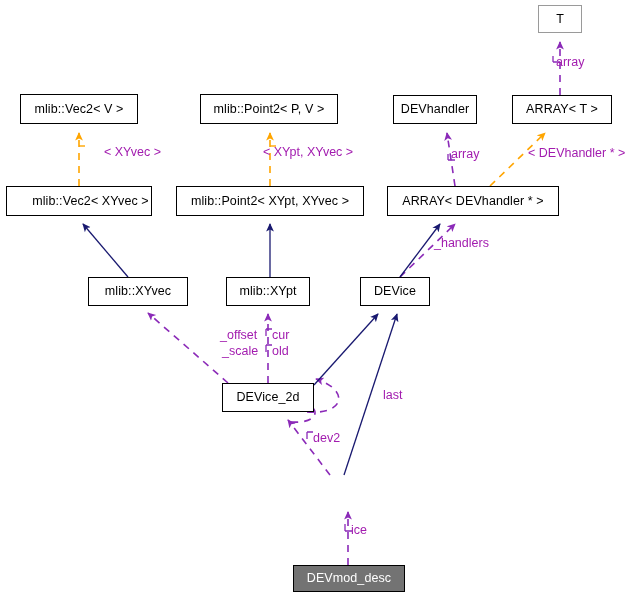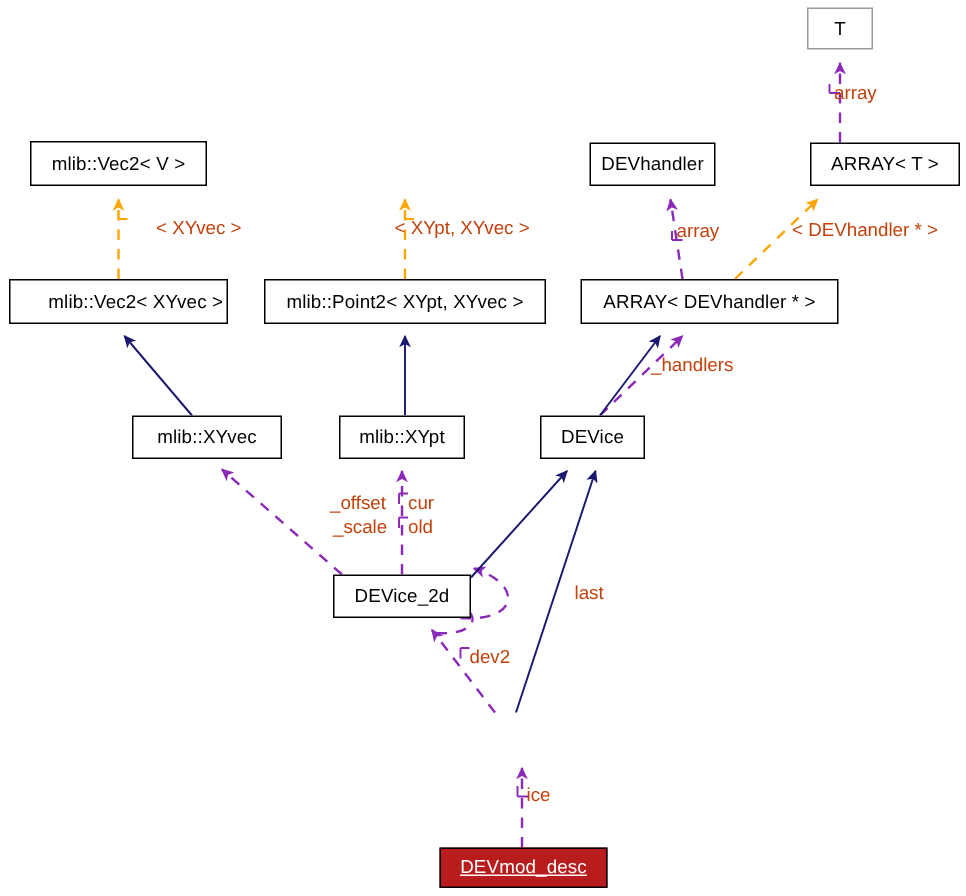--- a/index.html
+++ b/index.html
@@ -36,31 +36,30 @@
     align-items: center;
     justify-content: center;
     white-space: nowrap;
     letter-spacing: 0.1px;
     z-index: 5;
   }
   .node.gray-border {
     border-color: #9a9a9a;
   }
   .node.highlight {
-    background: #b91c1c;
+    background: #737373;
     color: #ffffff;
     border-color: #000000;
-    text-decoration: underline;
   }
   .edge-label {
     position: absolute;
     font-family: "Liberation Sans", sans-serif;
     font-size: 12.5px;
     line-height: 1.05;
-    color: #c2410c;
+    color: #a21caf;
     white-space: nowrap;
     z-index: 6;
   }
 </style>
 </head>
 <body>
 
 <div id="diagram-root">
 
   <svg id="edge-layer" width="644" height="597" viewBox="0 0 644 597" xmlns="http://www.w3.org/2000/svg">
@@ -134,24 +133,25 @@
     </g>
     <g>
       <path d="M344,475 L397,314" stroke="#191970" stroke-width="1.3" fill="none" marker-end="url(#arrow-navy)"></path>
     </g>
   </svg>
 
   <div class="node gray-border" style="left:538px; top:5px; width:44px; height:28px;">T</div>
 
   <div class="node" style="left:20px; top:94px; width:118px; height:30px;">mlib::Vec2&lt; V &gt;</div>
 
+  <div class="node" style="left:200px; top:94px; width:138px; height:30px;">mlib::Point2&lt; P, V &gt;</div>
 
   <div class="node" style="left:393px; top:95px; width:84px; height:29px;">DEVhandler</div>
 
-  <div class="node" style="left:512px; top:95px; width:100px; height:29px;margin-left:28px;">ARRAY&lt; T &gt;</div>
+  <div class="node" style="left:512px; top:95px; width:100px; height:29px;">ARRAY&lt; T &gt;</div>
 
   <div class="node" style="left:6px; top:186px; width:146px; height:30px;padding-left:23px;">mlib::Vec2&lt; XYvec &gt;</div>
 
   <div class="node" style="left:176px; top:186px; width:188px; height:30px;">mlib::Point2&lt; XYpt, XYvec &gt;</div>
 
   <div class="node" style="left:387px; top:186px; width:172px; height:30px;">ARRAY&lt; DEVhandler * &gt;</div>
 
   <div class="node" style="left:88px; top:277px; width:100px; height:29px;">mlib::XYvec</div>
 
   <div class="node" style="left:226px; top:277px; width:84px; height:29px;">mlib::XYpt</div>

